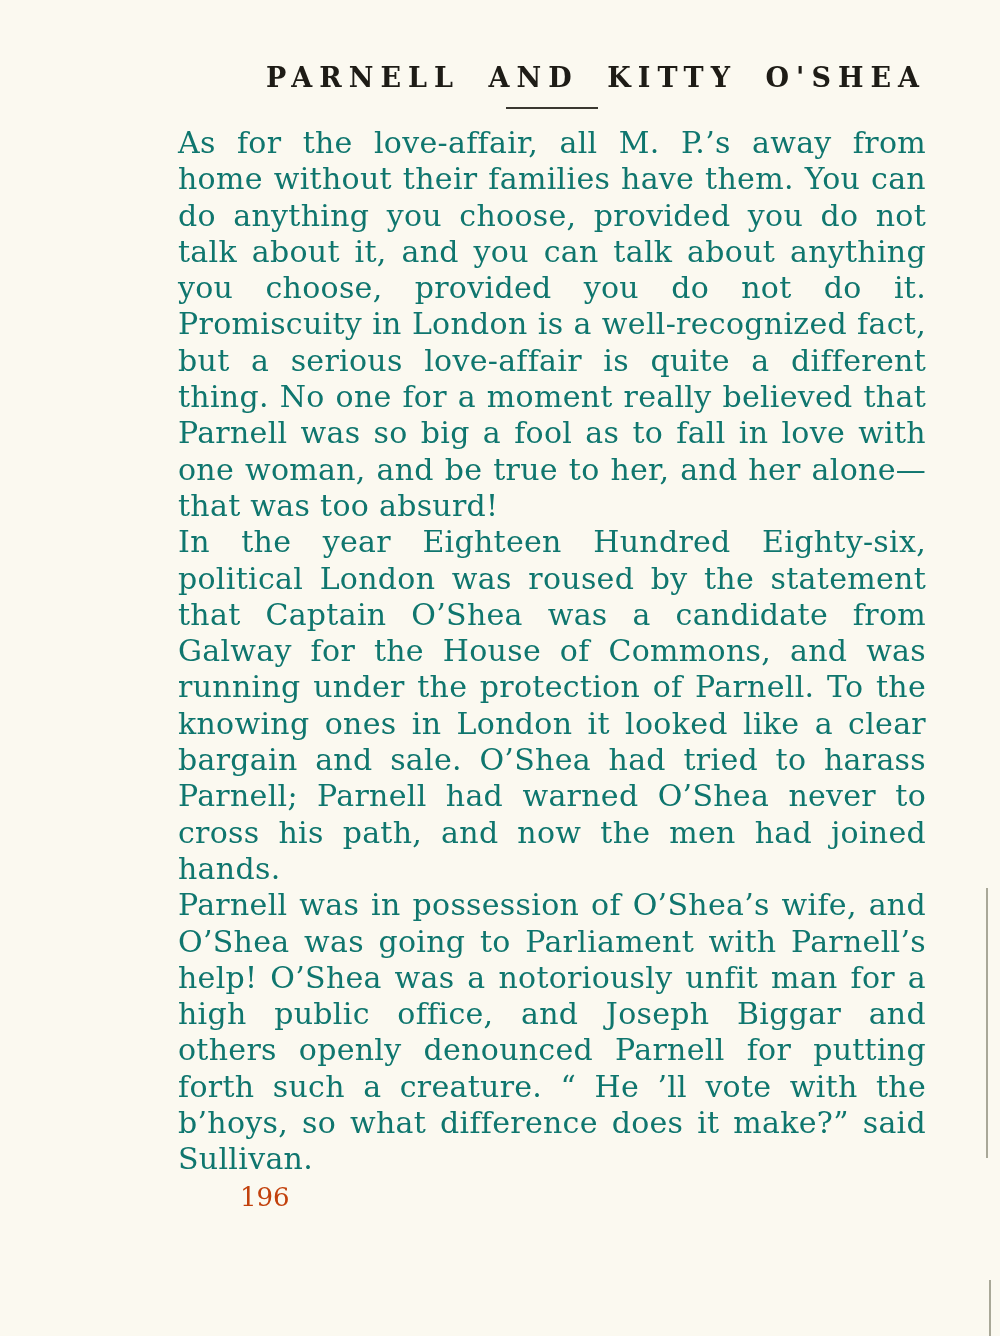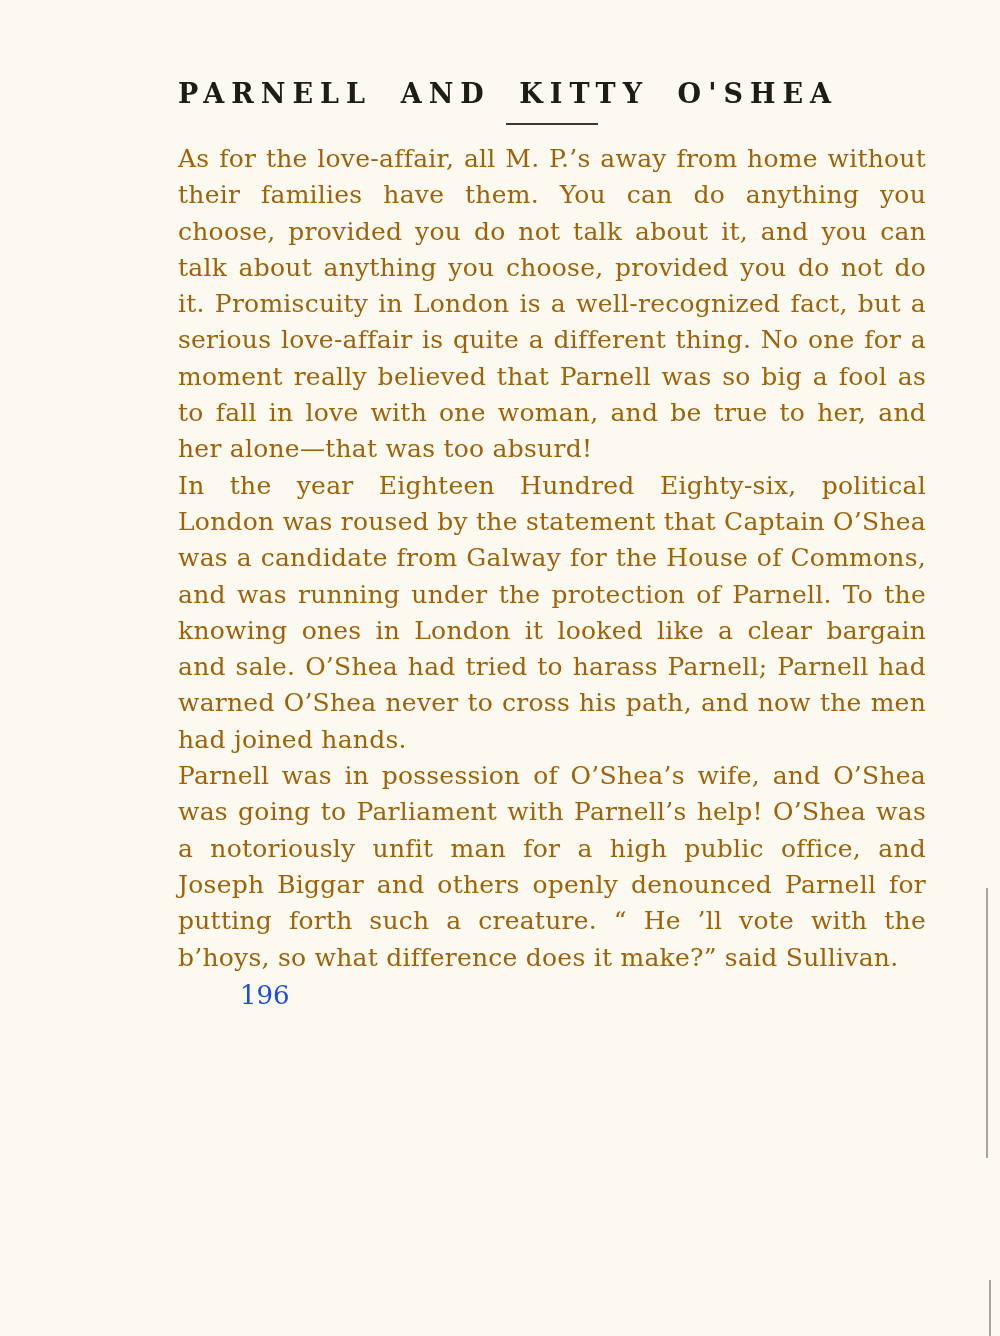--- a/index.html
+++ b/index.html
@@ -16,49 +16,49 @@
     color: #24221c;
   }
   .page {
     position: absolute;
     left: 178px;
     top: 0;
     width: 748px;
   }
   .title {
     margin: 0;
-    padding-top: 78px;
-    text-align: left;
+    padding-top: 62px;
+    text-align: right;
     font-size: 27px;
     font-weight: 700;
     letter-spacing: 0.26em;
     word-spacing: 0.45em;
     color: #1e1c16;
   }
   .title-rule {
     width: 92px;
     height: 0;
     border: none;
     border-top: 2px solid #3a3830;
     margin: 14px auto 16px auto;
   }
   .body-text p {
     margin: 0;
-    font-size: 25px;
+    font-size: 30px;
     line-height: 36.3px;
     text-align: justify;
     letter-spacing: 0.01em;
-    color: #a16207;
+    color: #0f766e;
   }
   .page-number {
     font-size: 26px;
     line-height: 36px;
     padding-left: 62px;
     margin-top: 1px;
-    color: #1d4ed8;
+    color: #c2410c;
   }
   .scan-line {
     position: absolute;
     background: #a9a898;
   }
   .scan-line-1 {
     left: 986px;
     top: 888px;
     width: 2px;
     height: 270px;

